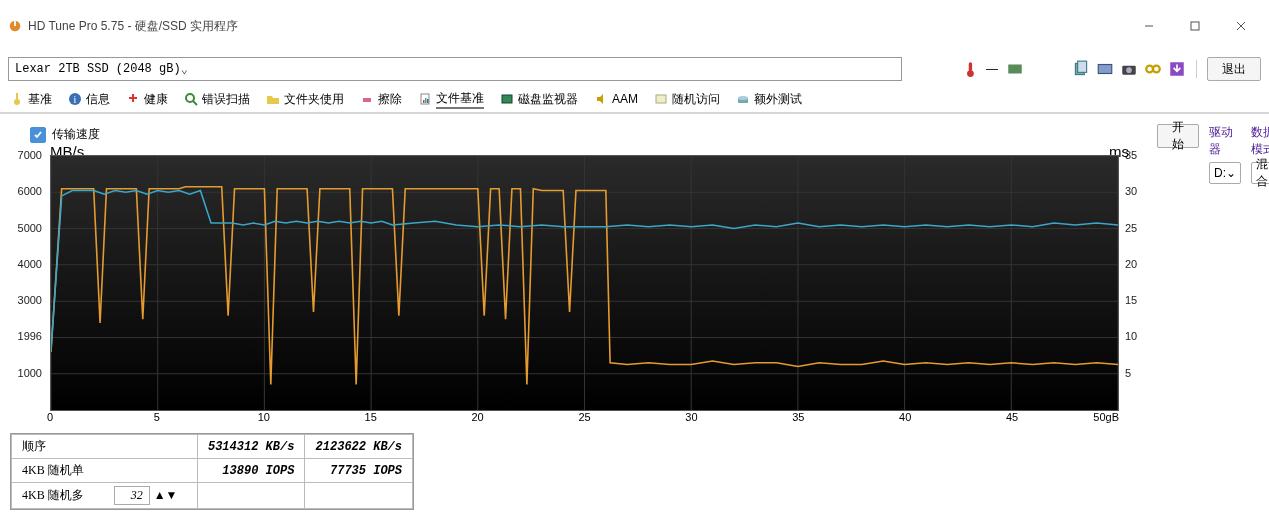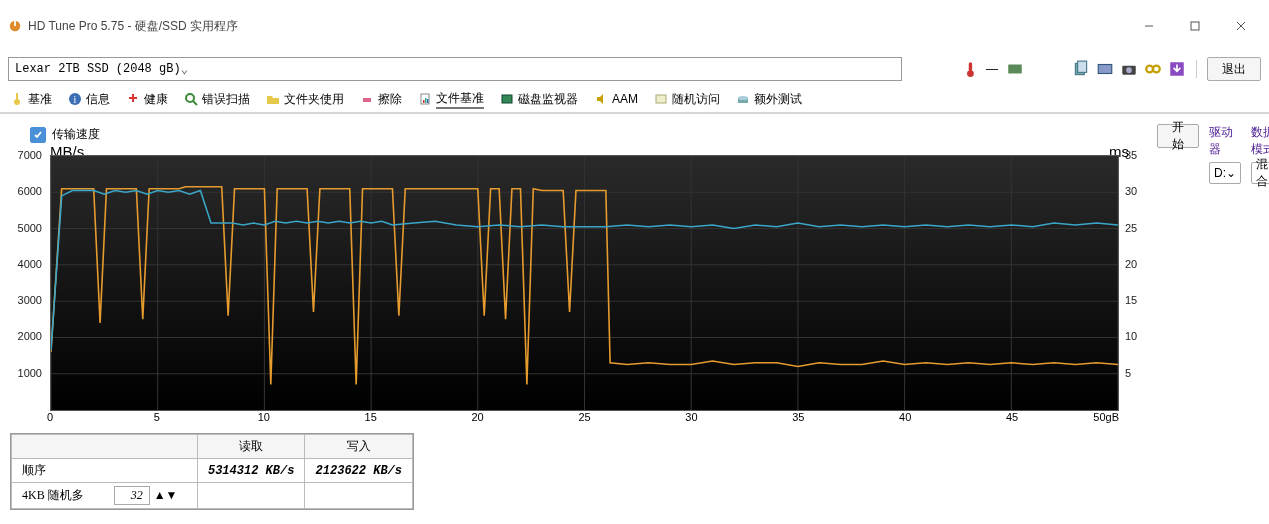--- a/index.html
+++ b/index.html
@@ -227,21 +227,21 @@
             </svg>
           </span>
         <span>传输速度</span>
       </div>
 
       <div class="chart-wrap">
         <span class="unit-tl" style="left:34px;">MB/s</span>
         <span class="unit-tl" style="right:18px;">ms</span>
         <div class="y-left" id="y1axis" style="height:254px; top:10px;">
             <div class="axis-tick" style="right: 4px; top: 211.714px;">1000</div>
-            <div class="axis-tick" style="right: 4px; top: 175.429px;">2000</div>
+            <div class="axis-tick" style="right: 4px; top: 175.429px;">1996</div>
             <div class="axis-tick" style="right: 4px; top: 139.143px;">3000</div>
             <div class="axis-tick" style="right: 4px; top: 102.857px;">4000</div>
             <div class="axis-tick" style="right: 4px; top: 66.5714px;">5000</div>
             <div class="axis-tick" style="right: 4px; top: 30.2857px;">6000</div>
             <div class="axis-tick" style="right: 4px; top: -6px;">7000</div>
           </div>
         <div class="y-right" id="y2axis" style="height:254px; top:10px;">
             <div class="axis-tick" style="left: 4px; top: 211.714px;">5</div>
             <div class="axis-tick" style="left: 4px; top: 175.429px;">10</div>
             <div class="axis-tick" style="left: 4px; top: 139.143px;">15</div>
@@ -292,29 +292,29 @@
             <div class="xl" style="left: 70%;">35</div>
             <div class="xl" style="left: 80%; text-align: right;">40</div>
             <div class="xl" style="left: 90%; text-align: center;">45</div>
             <div class="xl last" style="left: 100%;">50gB</div>
           </div>
       </div>
 
       <div class="results" style="width:402px;">
         <table>
           <tbody>
-              <tr>
-            <th class="cat"></th>
-            <th class="val">读取</th>
-            <th class="val">写入</th>
-          </tr>
           <tr>
             <td class="cat">顺序</td>
             <td class="val" style="font-weight:bold;">5314312 KB/s</td>
             <td class="val" style="font-weight:bold;">2123622 KB/s</td>
+          </tr>
+          <tr>
+            <td class="cat">4KB 随机单</td>
+            <td class="val" style="font-weight:bold;">13890 IOPS</td>
+            <td class="val" style="font-weight:bold;">77735 IOPS</td>
           </tr>
           <tr>
             <td class="cat">
               <div style="display:flex; align-items:center; gap:30px;">
                 <span>4KB 随机多</span>
                 <span class="numcell">
                   <span class="num" style="border:1px solid #aaa; padding:1px 6px; display:inline-block; min-width:22px; text-align:right; background:#fff;">32</span>
                   <span class="spinner"><span class="sp">▲</span><span class="sp">▼</span></span>
                 </span>
               </div>

